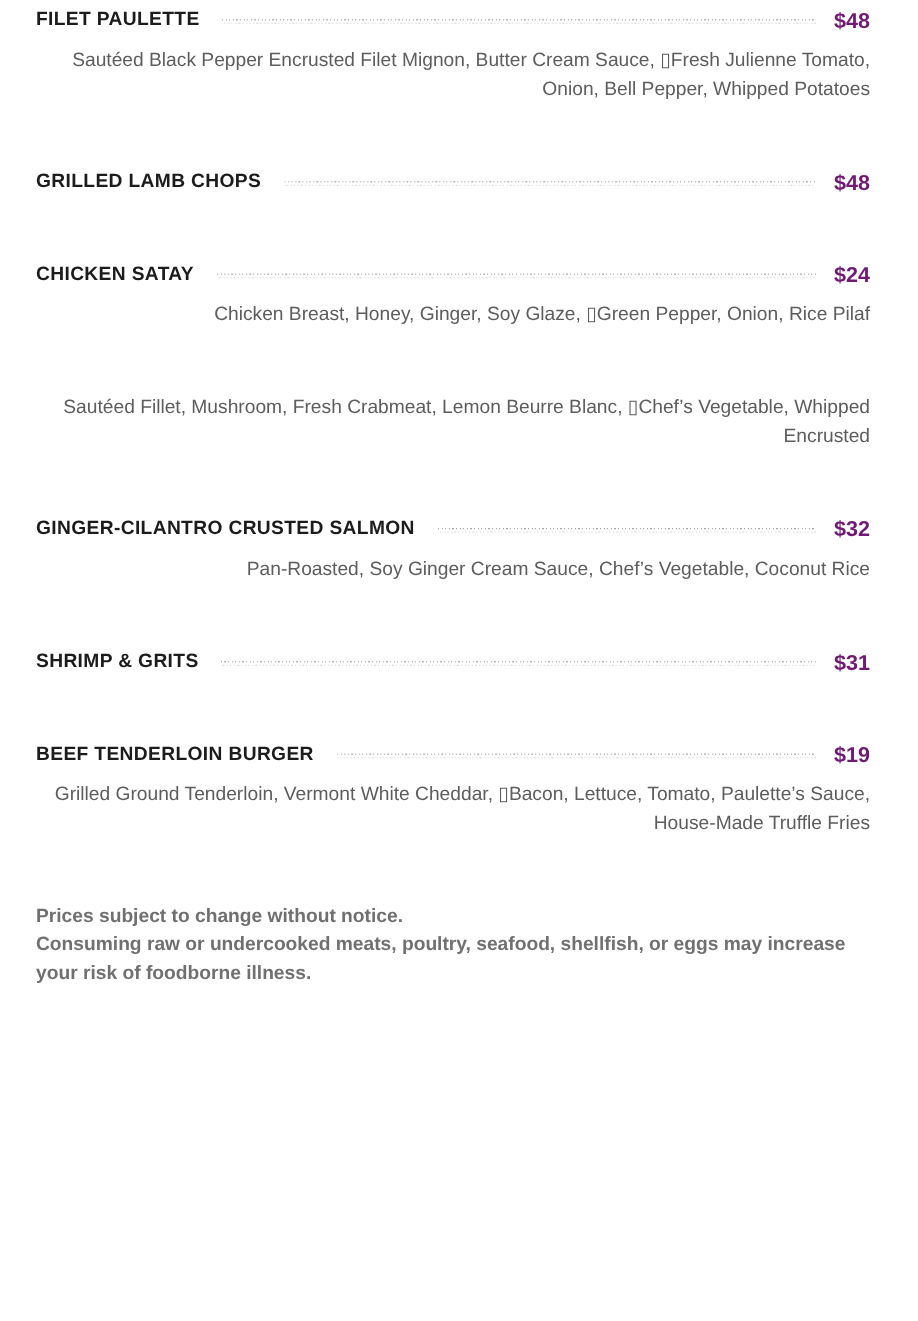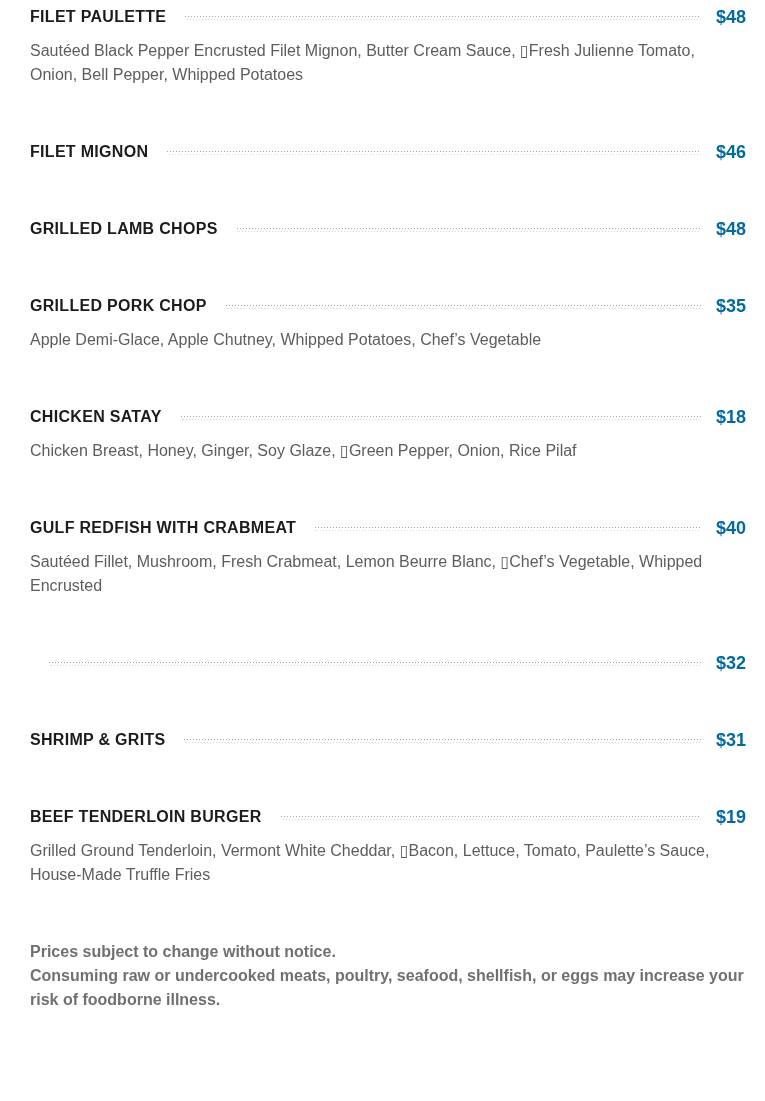--- a/index.html
+++ b/index.html
@@ -11,21 +11,21 @@
     width: 765px;
     height: 1101px;
     overflow: hidden;
     font-family: "Liberation Sans", "DejaVu Sans", sans-serif;
     box-sizing: border-box;
   }
   .page {
     box-sizing: border-box;
     width: 765px;
     height: 1101px;
-    padding: 5px 19px 0 30px;
+    padding: 5px 40px 0 30px;
     overflow: hidden;
   }
   .item {
     margin-bottom: 53px;
   }
   .item-header {
     display: flex;
     align-items: center;
     height: 24px;
   }
@@ -44,28 +44,29 @@
     background-image:
       repeating-linear-gradient(90deg, #a5a5a5 0 1px, transparent 1px 3px),
       repeating-linear-gradient(90deg, #d9d9d9 0 1px, transparent 1px 3px);
     background-size: 100% 1px, 100% 1px;
     background-position: 0 0, 2px 3px;
     background-repeat: repeat-x;
   }
   .item-price {
     font-size: 18px;
     font-weight: 700;
-    color: #0369a1;
+    color: #701a75;
     white-space: nowrap;
   }
   .item-desc {
     margin-top: 10px;
     font-size: 16px;
     line-height: 24px;
     color: #5d5d5d;
+    text-align: right;
   }
   .footer {
     margin-top: 20px;
     font-size: 16px;
     line-height: 24px;
     font-weight: 700;
     color: #707070;
   }
 </style>
 </head>
@@ -77,67 +78,51 @@
     <div class="item">
       <div class="item-header">
         <span class="item-name">FILET PAULETTE</span>
         <span class="leader"></span>
         <span class="item-price">$48</span>
       </div>
       <div class="item-desc">Sautéed Black Pepper Encrusted Filet Mignon, Butter Cream Sauce, ▯Fresh Julienne Tomato, Onion, Bell Pepper, Whipped Potatoes</div>
     </div>
 
     <div class="item">
-      <div class="item-header">
-        <span class="item-name">FILET MIGNON</span>
-        <span class="leader"></span>
-        <span class="item-price">$46</span>
-      </div>
     </div>
 
     <div class="item">
       <div class="item-header">
         <span class="item-name">GRILLED LAMB CHOPS</span>
         <span class="leader"></span>
         <span class="item-price">$48</span>
       </div>
     </div>
 
-    <div class="item">
-      <div class="item-header">
-        <span class="item-name">GRILLED PORK CHOP</span>
-        <span class="leader"></span>
-        <span class="item-price">$35</span>
-      </div>
-      <div class="item-desc">Apple Demi-Glace, Apple Chutney, Whipped Potatoes, Chef’s Vegetable</div>
-    </div>
 
     <div class="item">
       <div class="item-header">
         <span class="item-name">CHICKEN SATAY</span>
         <span class="leader"></span>
-        <span class="item-price">$18</span>
+        <span class="item-price">$24</span>
       </div>
       <div class="item-desc">Chicken Breast, Honey, Ginger, Soy Glaze, ▯Green Pepper, Onion, Rice Pilaf</div>
     </div>
 
     <div class="item">
-      <div class="item-header">
-        <span class="item-name">GULF REDFISH WITH CRABMEAT</span>
-        <span class="leader"></span>
-        <span class="item-price">$40</span>
-      </div>
       <div class="item-desc">Sautéed Fillet, Mushroom, Fresh Crabmeat, Lemon Beurre Blanc, ▯Chef’s Vegetable, Whipped Encrusted</div>
     </div>
 
     <div class="item">
       <div class="item-header">
+        <span class="item-name">GINGER-CILANTRO CRUSTED SALMON</span>
         <span class="leader"></span>
         <span class="item-price">$32</span>
       </div>
+      <div class="item-desc">Pan-Roasted, Soy Ginger Cream Sauce, Chef’s Vegetable, Coconut Rice</div>
     </div>
 
     <div class="item">
       <div class="item-header">
         <span class="item-name">SHRIMP &amp; GRITS</span>
         <span class="leader"></span>
         <span class="item-price">$31</span>
       </div>
     </div>
 

